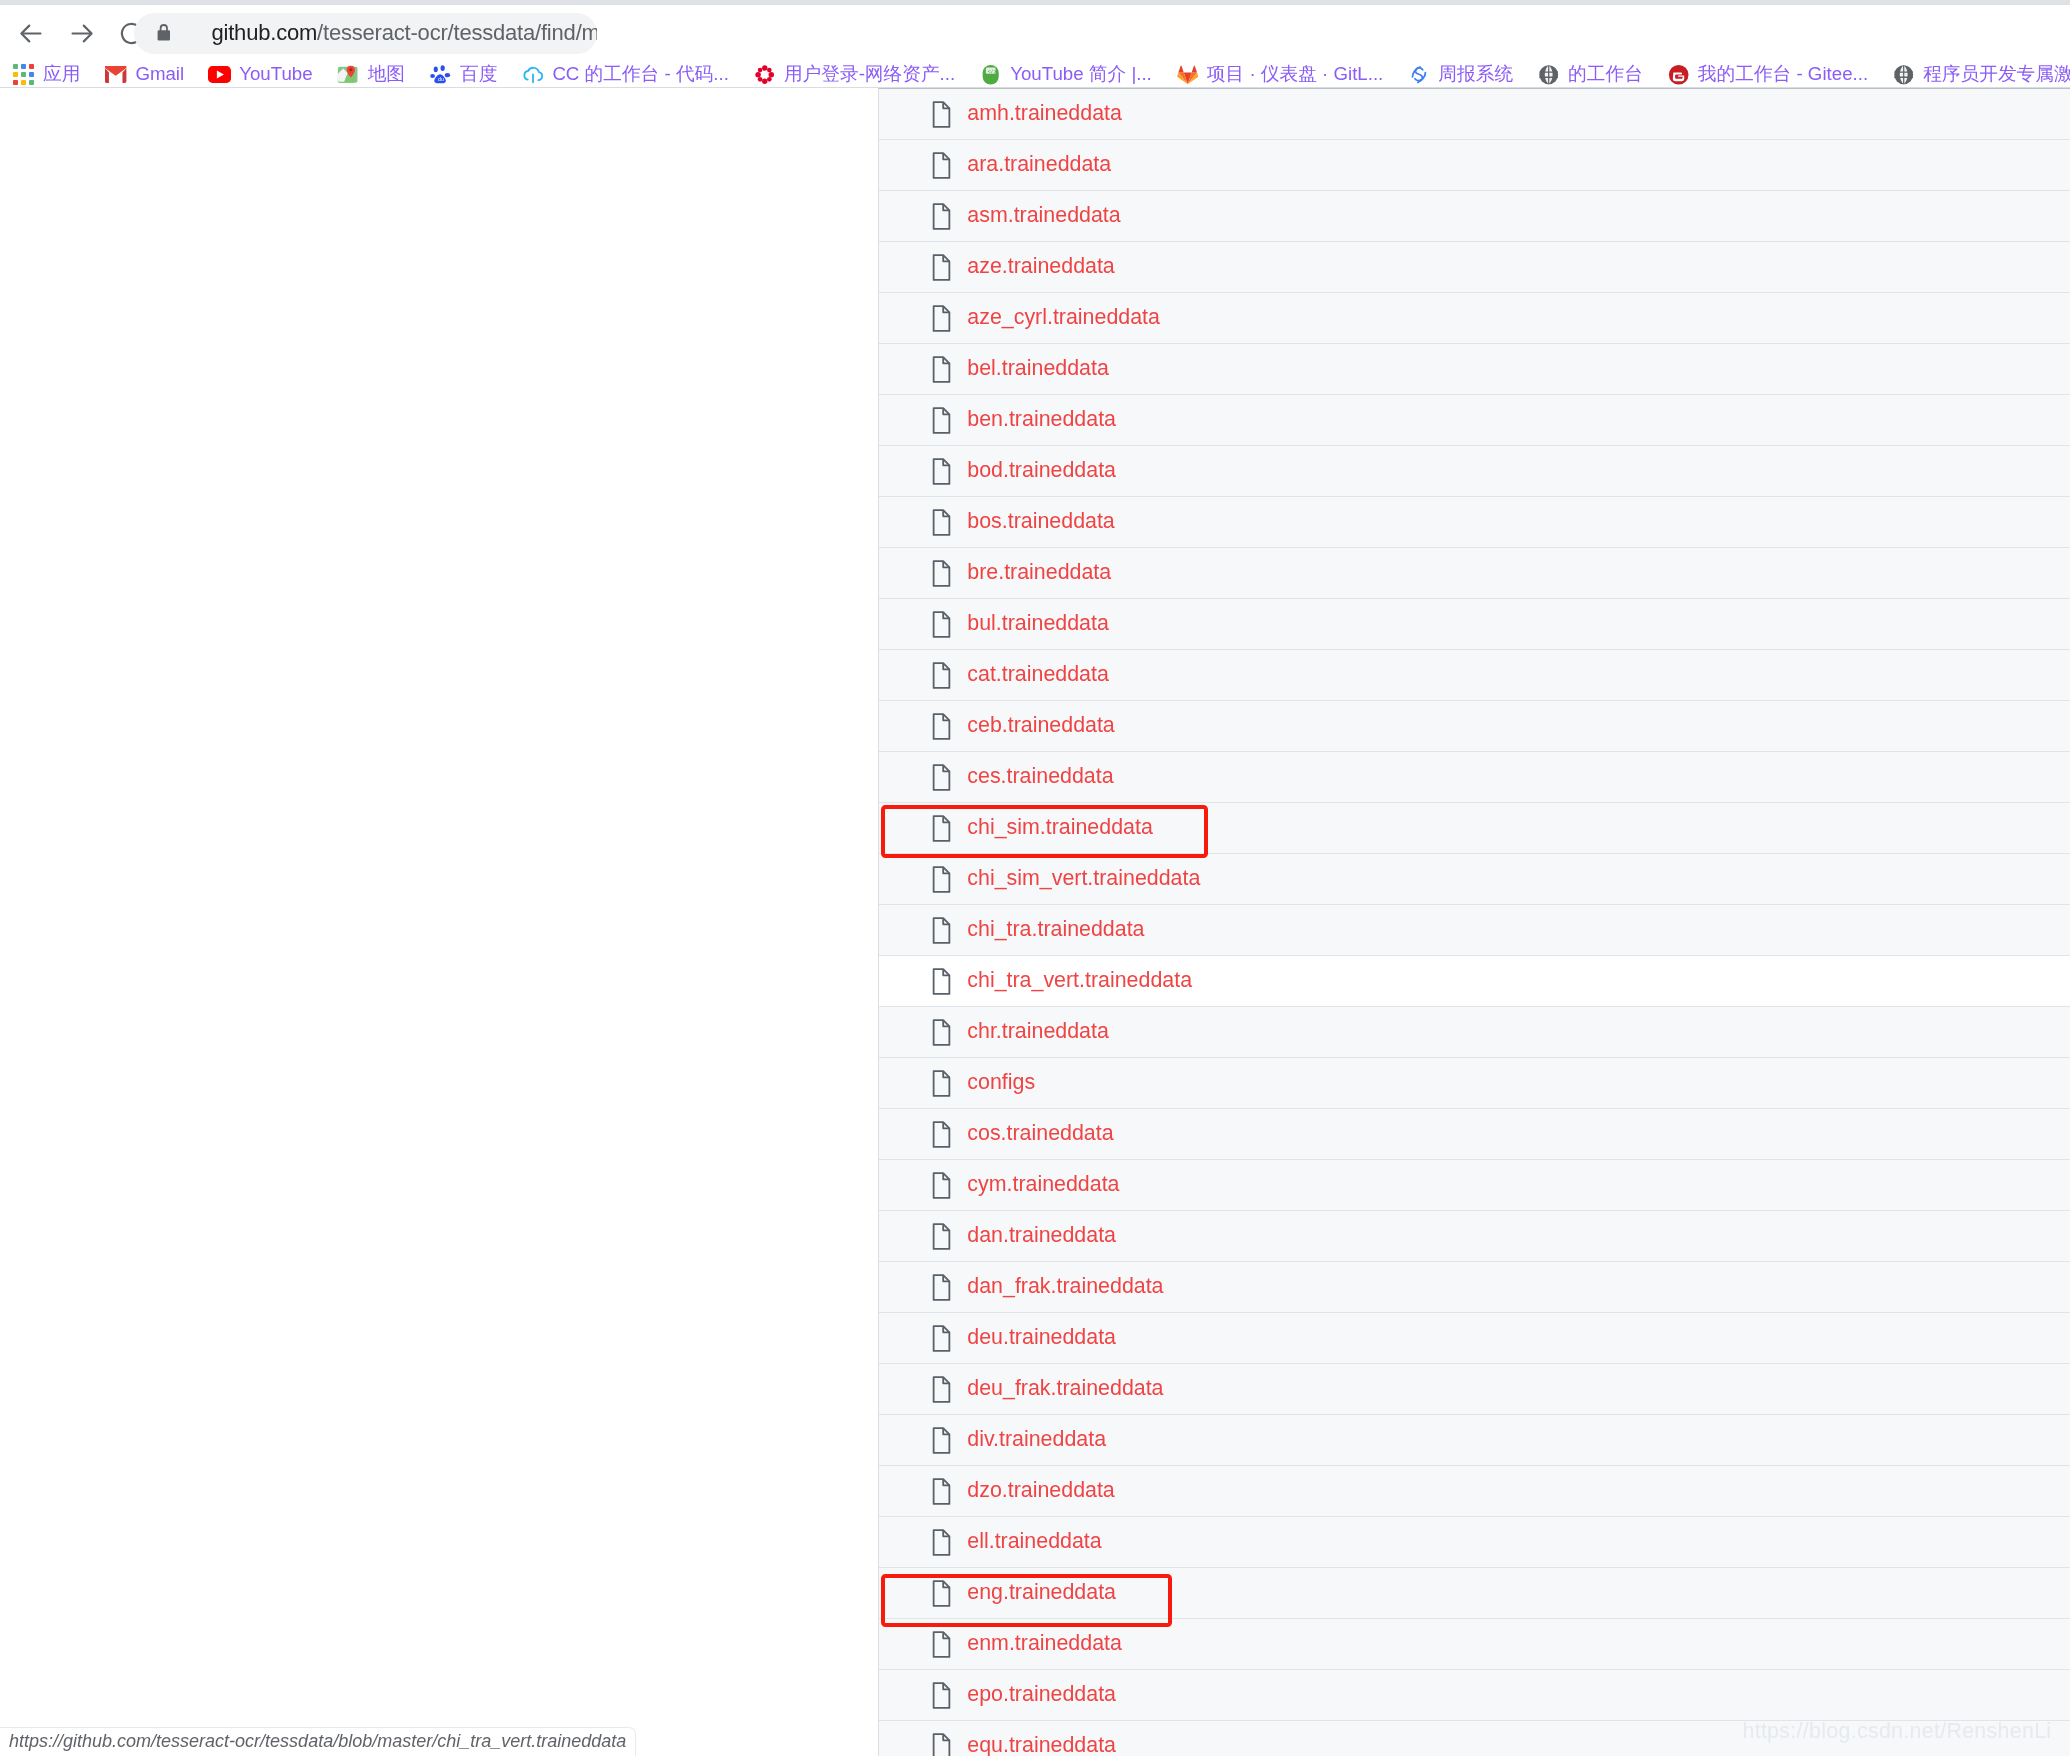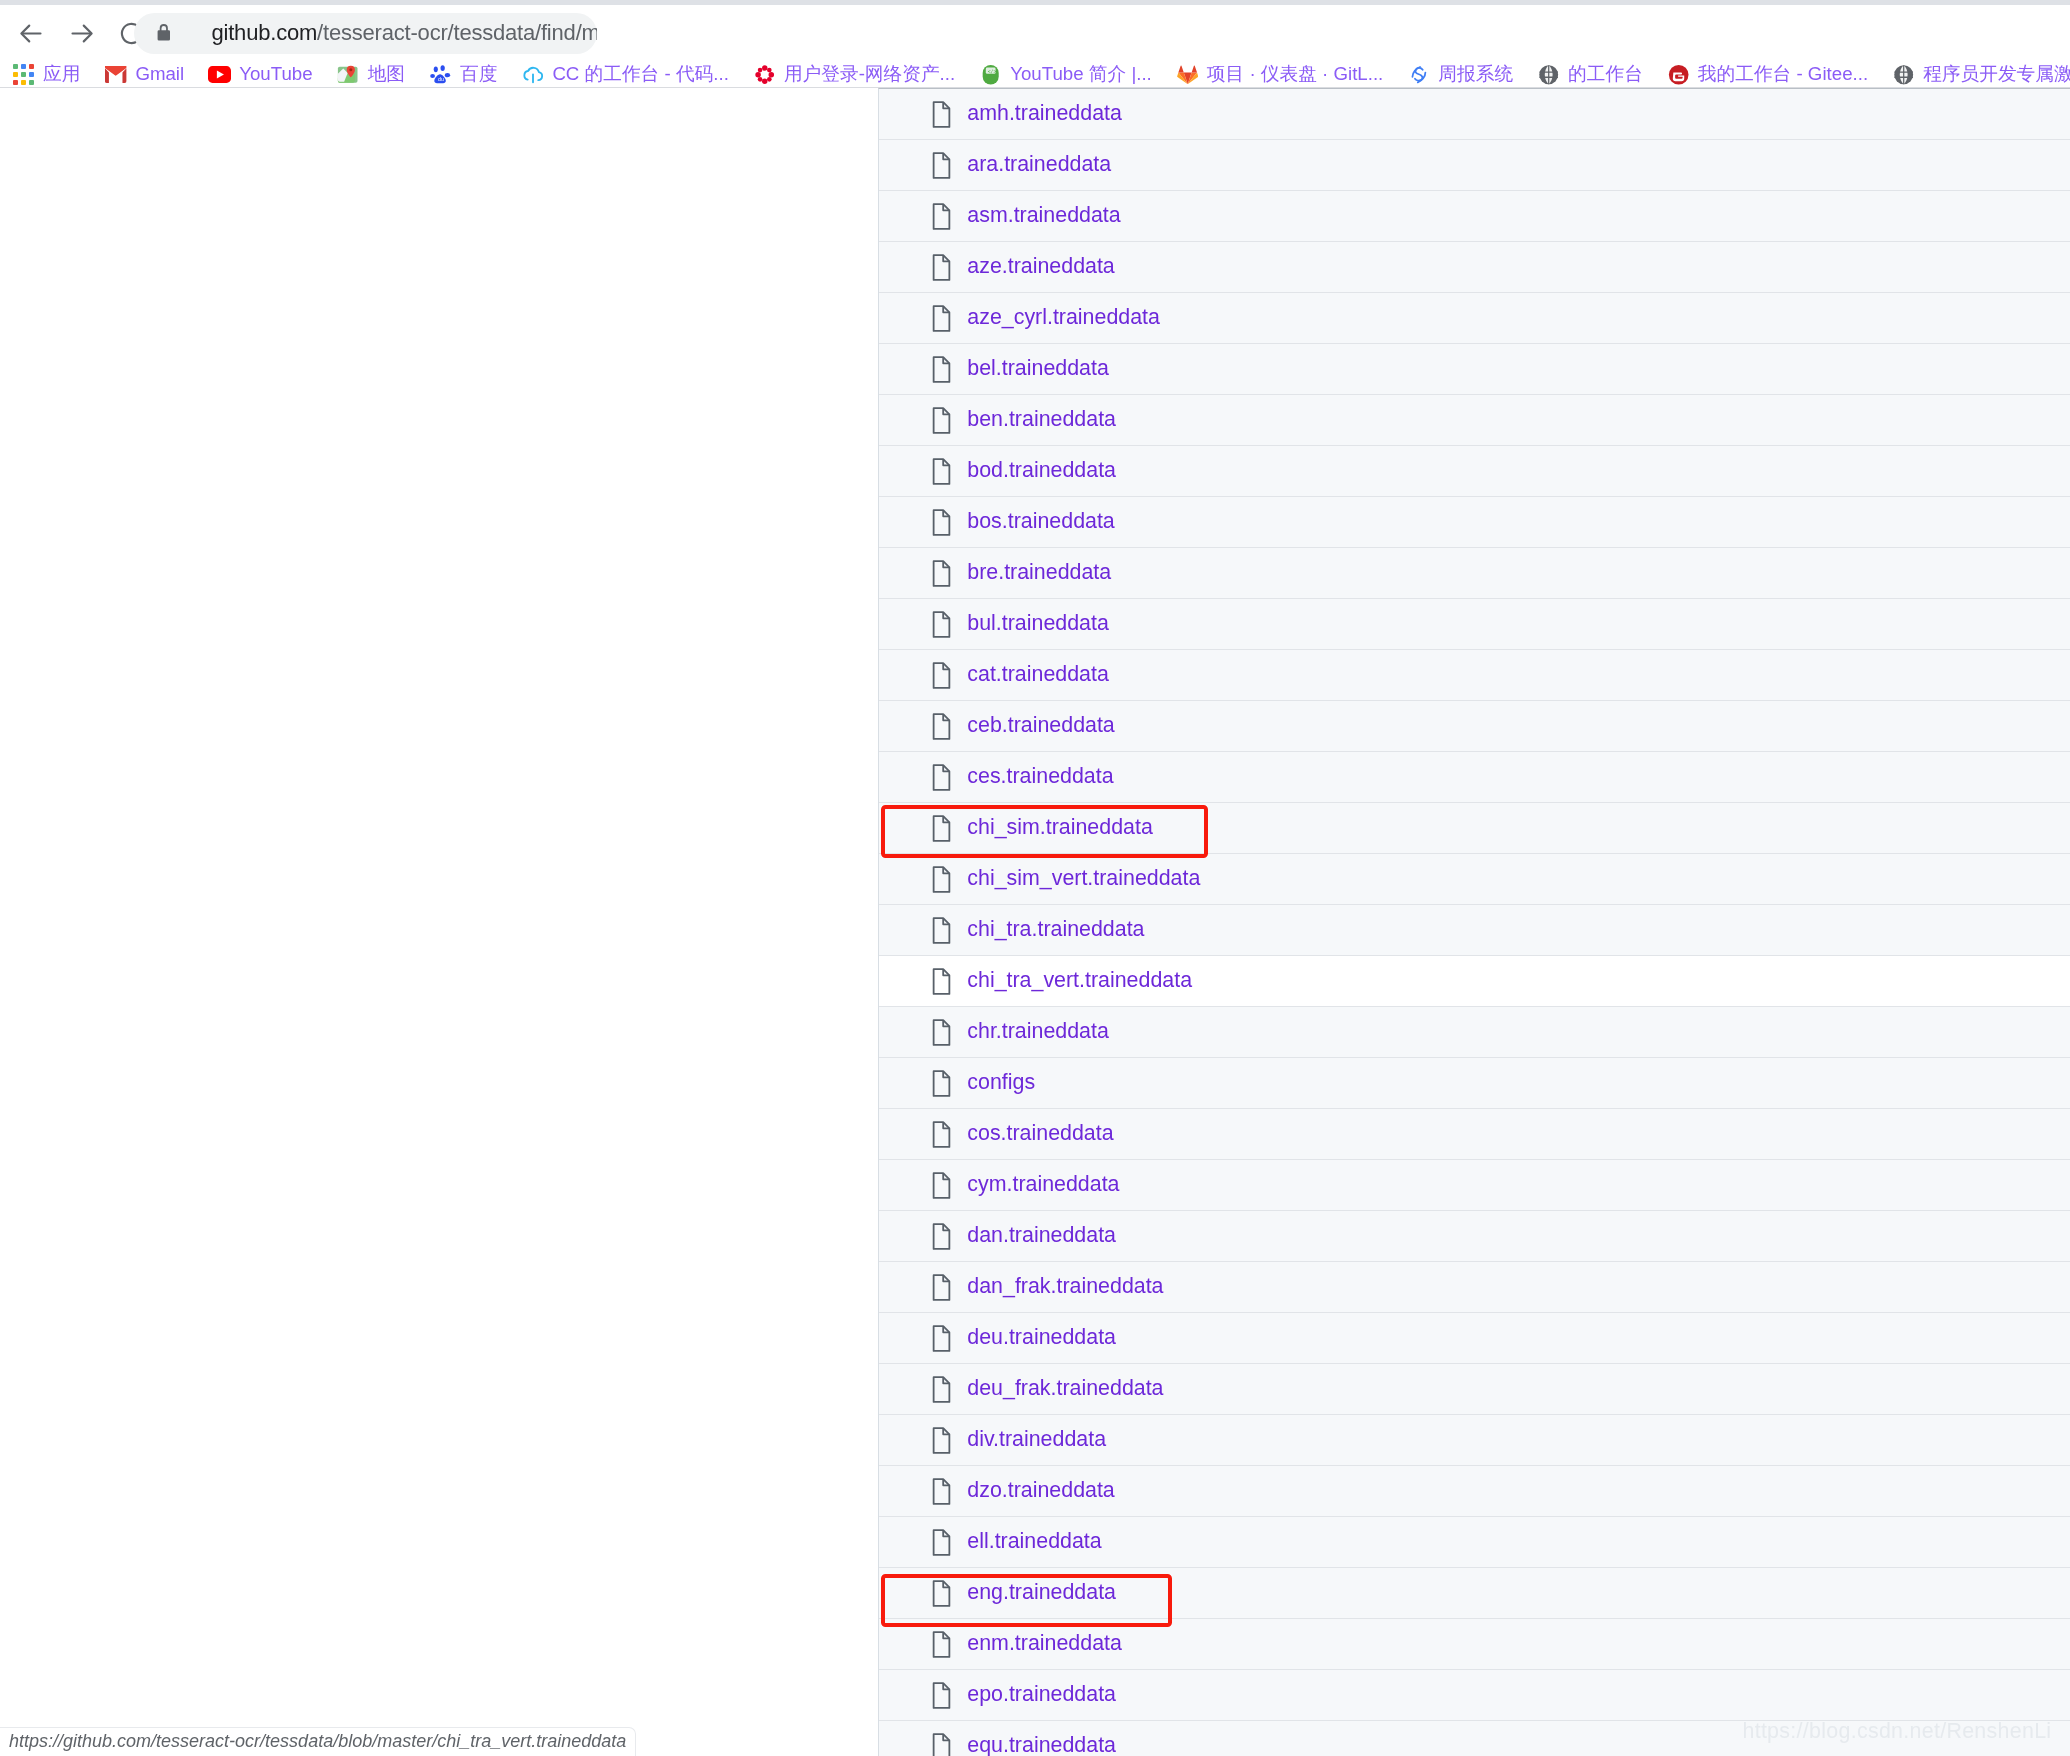--- a/index.html
+++ b/index.html
@@ -53,21 +53,21 @@
   .filelist {
     position:absolute; left:878px; top:0; width:1193px;
     border-left:0.9px solid #d8dee4; border-top:0.9px solid #b9bfc6;
   }
   .frow {
     position:relative; height:50px; background:#f6f8fa;
     border-bottom:0.9px solid #e1e4e8; display:flex; align-items:center;
   }
   .frow.hover { background:#ffffff; }
   .frow .ficon { margin-left:51px; margin-right:14.3px; flex:0 0 auto; display:flex; align-items:center; }
-  .frow .fname { font-size:21.4px; color:#6d28d9; line-height:1; cursor:pointer; white-space:nowrap; }
+  .frow .fname { font-size:21.4px; color:#ef4444; line-height:1; cursor:pointer; white-space:nowrap; }
 
   .hl-box {
     position:absolute; border:4.5px solid #f81a0c; border-radius:4.5px;
     pointer-events:none; box-sizing:border-box;
   }
 
   
   .statusbar {
     position:absolute; left:0; bottom:0; height:28.5px; max-width:664px;
     background:#ffffff; border-top:0.9px solid #e8eaed; border-right:0.9px solid #e8eaed;

